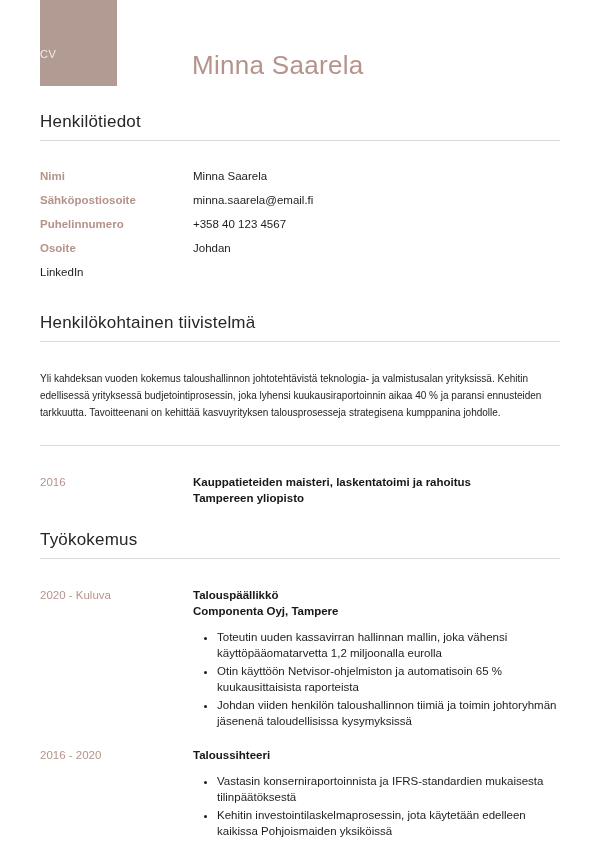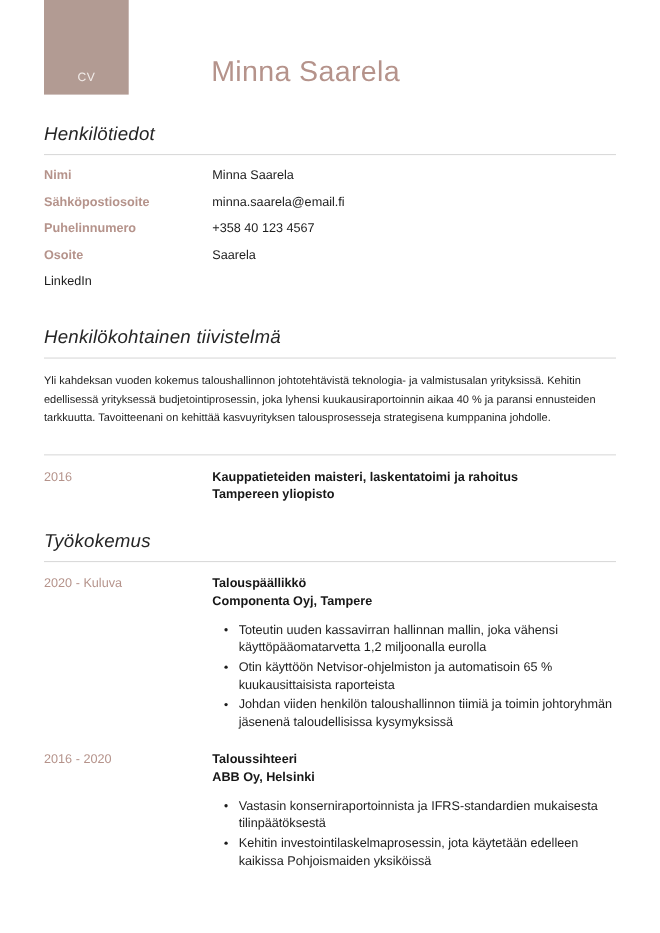--- a/index.html
+++ b/index.html
@@ -12,41 +12,41 @@
     overflow: hidden;
   }
   .page { width: 600px; height: 848px; padding: 0 40px; }
 
   
   .header { position: relative; height: 88px; margin: 0 -40px; }
   .cv-box {
     position: absolute; left: 40px; top: 0;
     width: 77px; height: 86px;
     background: #b29b93;
-    display: flex; align-items: flex-end; justify-content: center;
-    padding-bottom: 9px;
+    display: flex; align-items: flex-end; justify-content: flex-start;
+    padding-bottom: 26px;
   }
   .cv-box span { color: #f2ece9; font-size: 11px; letter-spacing: 0.5px; }
   .name {
     position: absolute; left: 192px; top: 50px;
     font-size: 26px; font-weight: 400; color: #b5938b;
     letter-spacing: 0.3px;
   }
 
   
   .section { margin-top: 24px; }
   .section h2 {
     font-size: 17px; font-weight: 500; color: #262626;
-    line-height: 20px; letter-spacing: 0.2px; font-style: italic;
+    line-height: 20px; letter-spacing: 0.2px;
   }
   .section hr {
     border: none; border-top: 1px solid #dadada;
     margin: 8px 0 0 0;
   }
-  .section .content { margin-top: 12px; }
+  .section .content { margin-top: 28px; }
 
   
   .row {
     display: grid; grid-template-columns: 153px 1fr;
     height: 24px; align-items: start;
   }
   .row .label { color: #b5938b; font-weight: 700; font-size: 11.5px; line-height: 15px; }
   .row .value { color: #1d1d1d; font-size: 11.5px; line-height: 15px; }
 
   
@@ -86,21 +86,21 @@
       <div class="row">
         <div class="label">Sähköpostiosoite</div>
         <div class="value">minna.saarela@email.fi</div>
       </div>
       <div class="row">
         <div class="label">Puhelinnumero</div>
         <div class="value">+358 40 123 4567</div>
       </div>
       <div class="row">
         <div class="label">Osoite</div>
-        <div class="value">Saarela</div>
+        <div class="value">Johdan</div>
       </div>
       <div class="row">
         <div class="value">LinkedIn</div>
       </div>
     </div>
   </div>
 
   <div class="section">
     <h2>Henkilökohtainen tiivistelmä</h2>
     <hr>
@@ -137,21 +137,20 @@
             <li>Otin käyttöön Netvisor-ohjelmiston ja automatisoin 65 % kuukausittaisista raporteista</li>
             <li>Johdan viiden henkilön taloushallinnon tiimiä ja toimin johtoryhmän jäsenenä taloudellisissa kysymyksissä</li>
           </ul>
         </div>
       </div>
 
       <div class="entry">
         <div class="period">2016 - 2020</div>
         <div>
           <div class="etitle">Taloussihteeri</div>
-          <div class="esub">ABB Oy, Helsinki</div>
           <ul>
             <li>Vastasin konserniraportoinnista ja IFRS-standardien mukaisesta tilinpäätöksestä</li>
             <li>Kehitin investointilaskelmaprosessin, jota käytetään edelleen kaikissa Pohjoismaiden yksiköissä</li>
           </ul>
         </div>
       </div>
 
     </div>
   </div>
 

